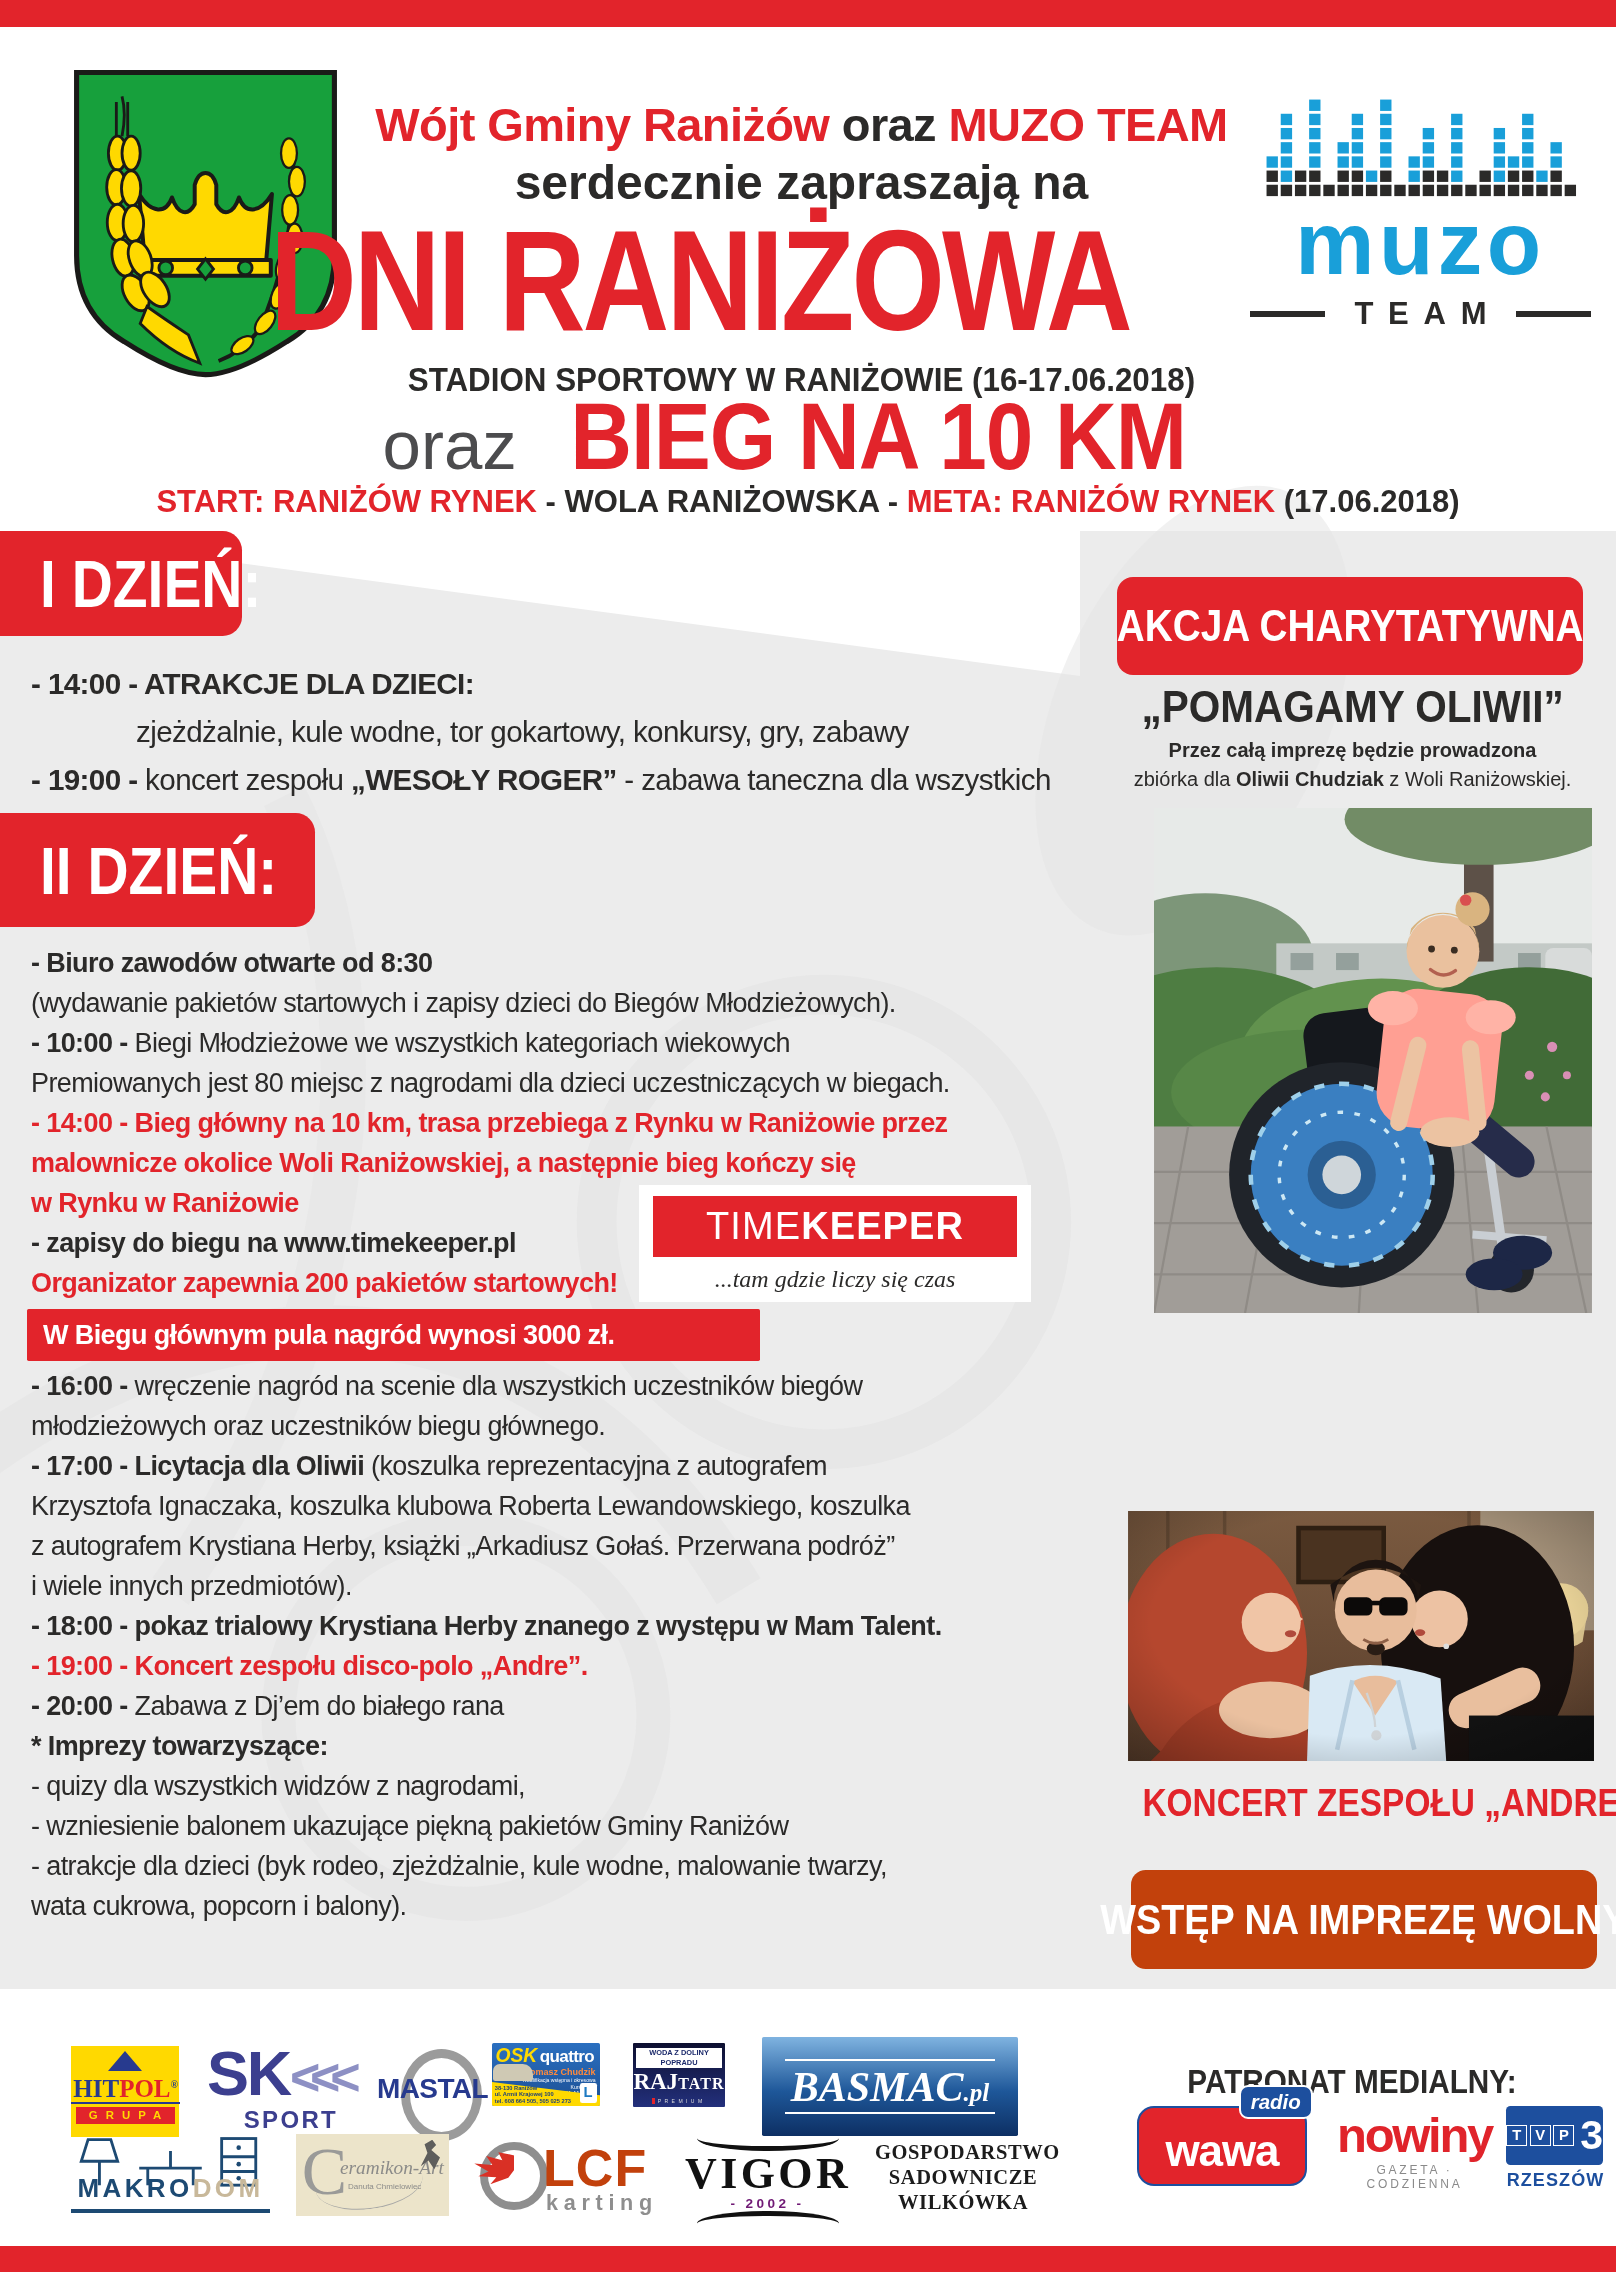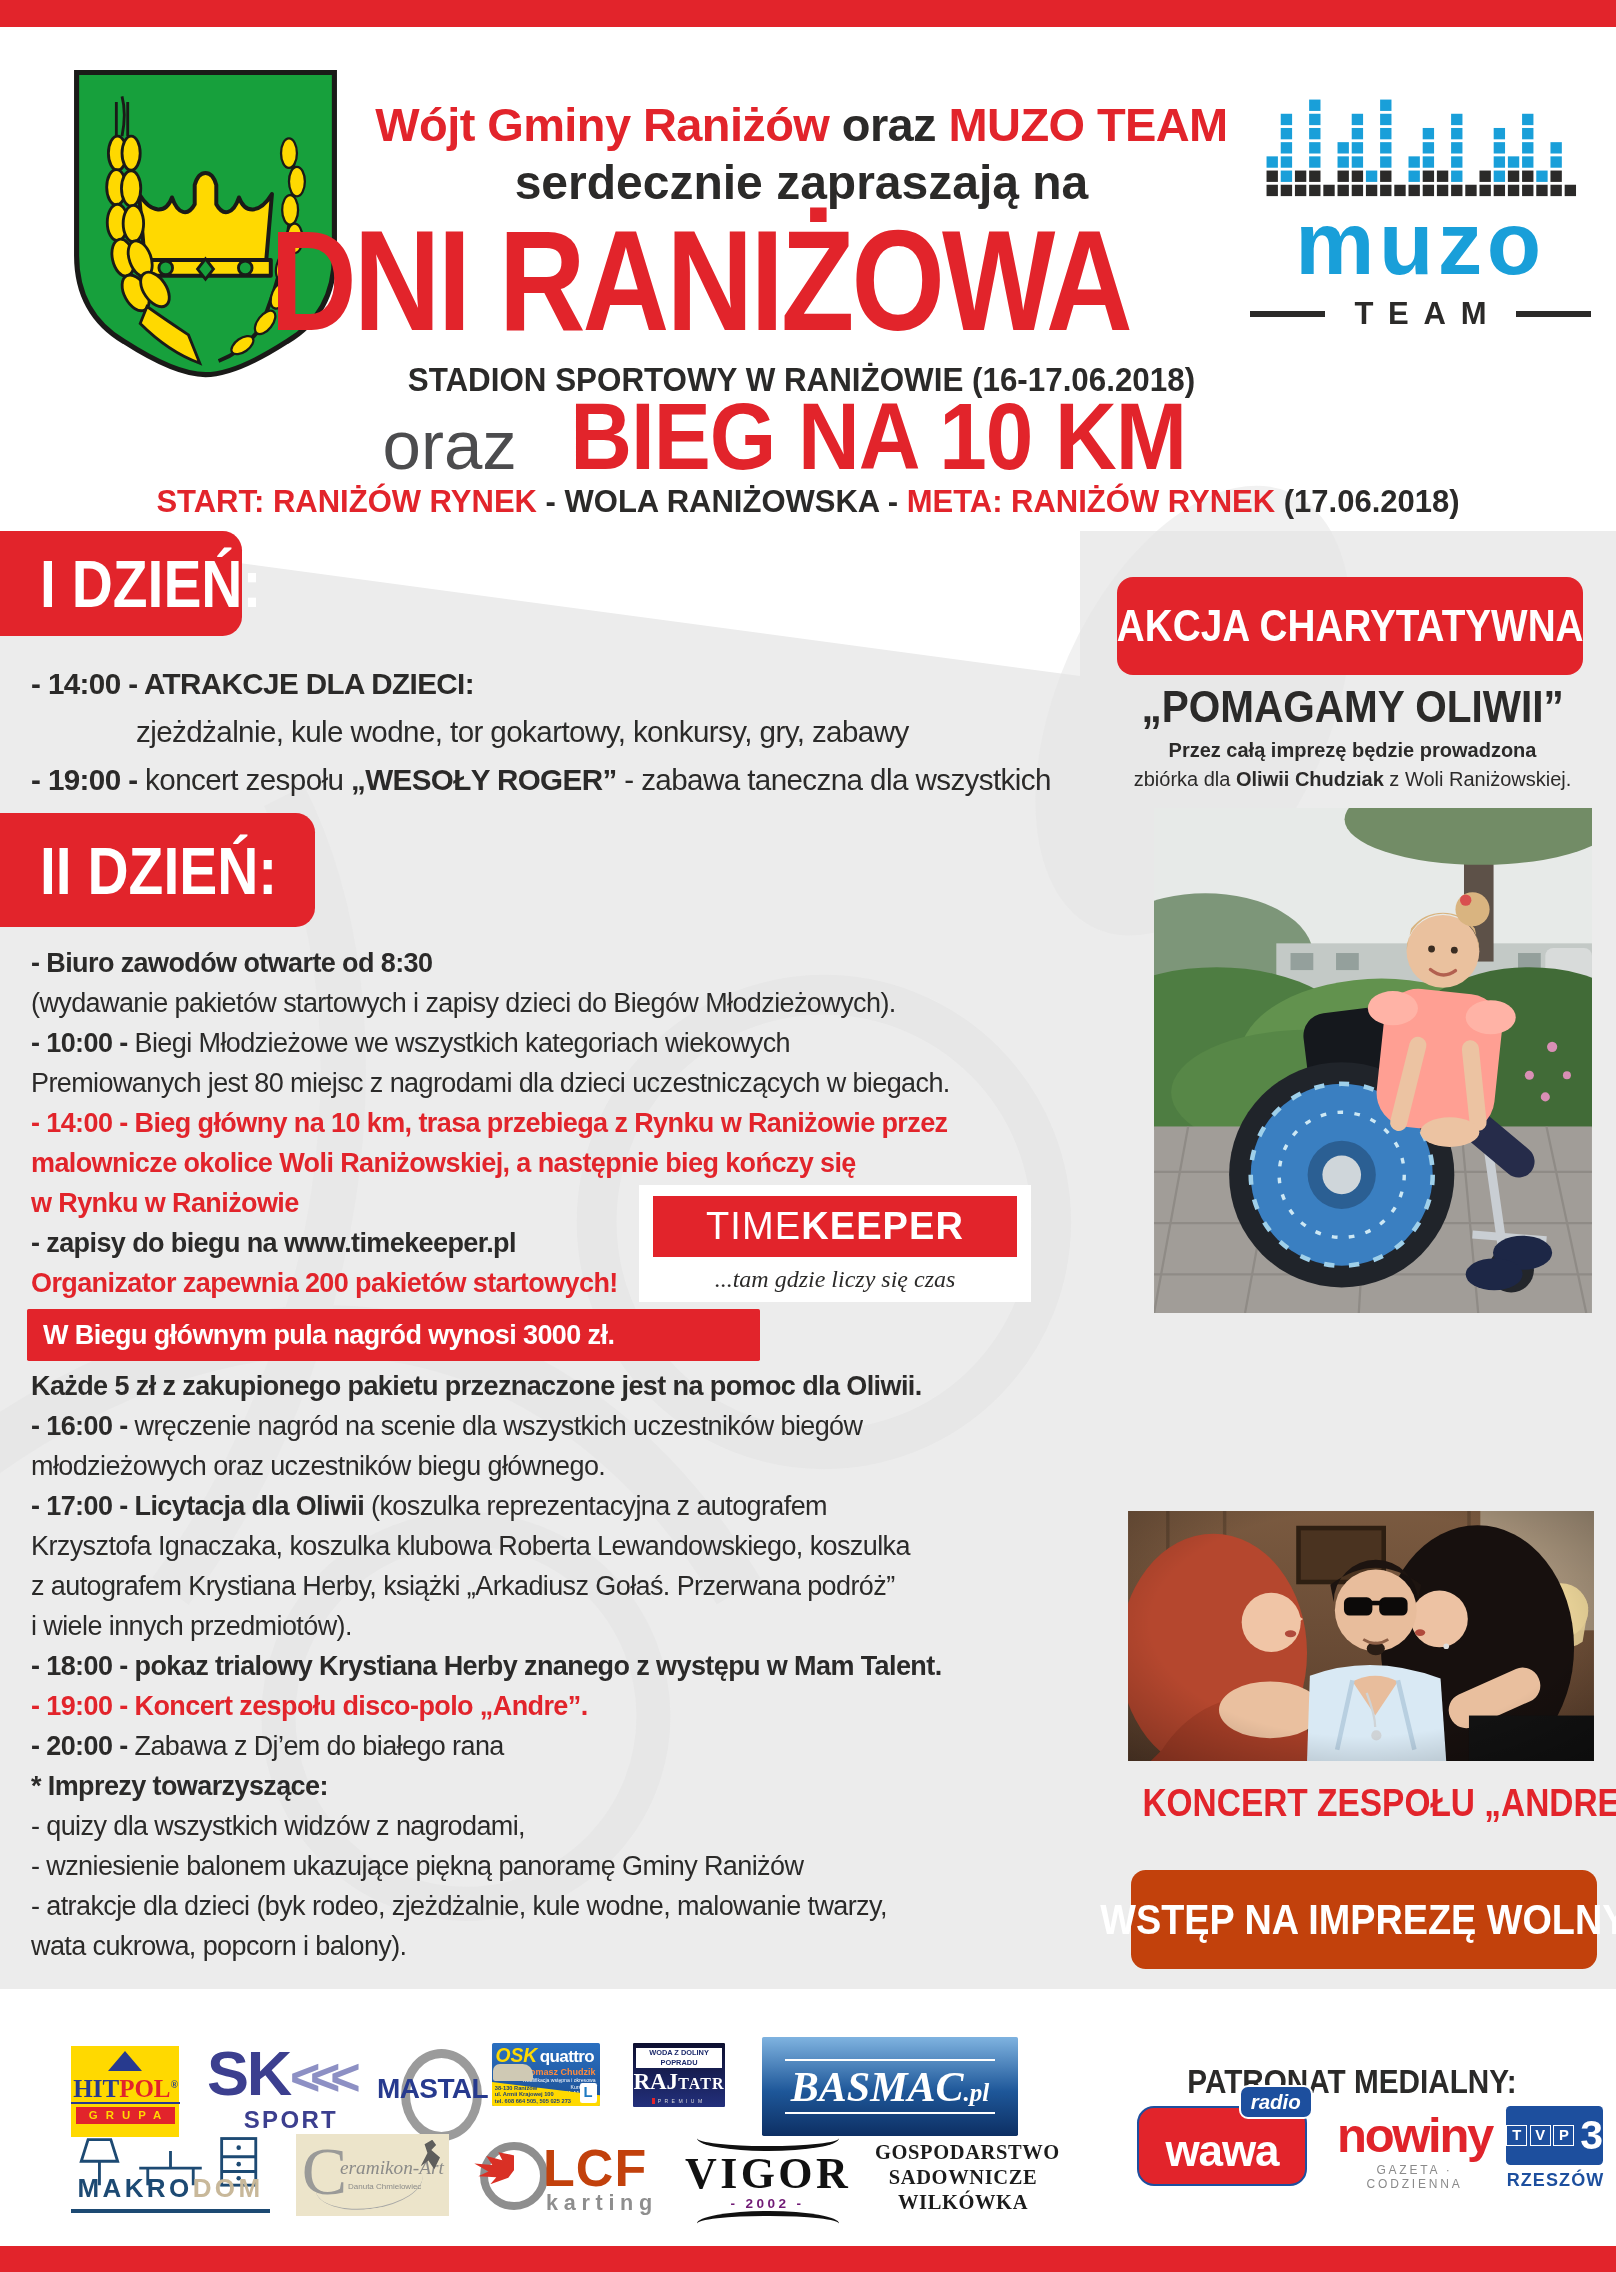--- a/index.html
+++ b/index.html
@@ -357,33 +357,32 @@
         <div class="sline"><span class="b">- Biuro zawodów otwarte od 8:30</span></div>
         <div class="sline"><span>(wydawanie pakietów startowych i zapisy dzieci do Biegów Młodzieżowych).</span></div>
         <div class="sline"><span class="b">- 10:00 - </span><span>Biegi Młodzieżowe we wszystkich kategoriach wiekowych</span></div>
         <div class="sline"><span>Premiowanych jest 80 miejsc z nagrodami dla dzieci uczestniczących w biegach.</span></div>
         <div class="sline"><span class="b r">- 14:00 - Bieg główny na 10 km, trasa przebiega z Rynku w Raniżowie przez</span></div>
         <div class="sline"><span class="b r">malownicze okolice Woli Raniżowskiej, a następnie bieg kończy się</span></div>
         <div class="sline"><span class="b r">w Rynku w Raniżowie</span></div>
         <div class="sline"><span class="b">- zapisy do biegu na www.timekeeper.pl</span></div>
         <div class="sline"><span class="b r">Organizator zapewnia 200 pakietów startowych!</span></div>
         <div class="sline highlight"><span class="b">W Biegu głównym pula nagród wynosi 3000 zł.</span></div>
-        <div class="sline"><span class="b">Każde 5 zł z zakupionego pakietu przeznaczone jest na pomoc dla Oliwii.</span></div>
         <div class="sline"><span class="b">- 16:00 - </span><span>wręczenie nagród na scenie dla wszystkich uczestników biegów</span></div>
         <div class="sline"><span>młodzieżowych oraz uczestników biegu głównego.</span></div>
         <div class="sline"><span class="b">- 17:00 - Licytacja dla Oliwii </span><span>(koszulka reprezentacyjna z autografem</span></div>
         <div class="sline"><span>Krzysztofa Ignaczaka, koszulka klubowa Roberta Lewandowskiego, koszulka</span></div>
         <div class="sline"><span>z autografem Krystiana Herby, książki „Arkadiusz Gołaś. Przerwana podróż”</span></div>
         <div class="sline"><span>i wiele innych przedmiotów).</span></div>
         <div class="sline"><span class="b">- 18:00 - pokaz trialowy Krystiana Herby znanego z występu w Mam Talent.</span></div>
         <div class="sline"><span class="b r">- 19:00 - Koncert zespołu disco-polo „Andre”.</span></div>
         <div class="sline"><span class="b">- 20:00 - </span><span>Zabawa z Dj’em do białego rana</span></div>
         <div class="sline"><span class="b">* Imprezy towarzyszące:</span></div>
         <div class="sline"><span>- quizy dla wszystkich widzów z nagrodami,</span></div>
-        <div class="sline"><span>- wzniesienie balonem ukazujące piękną panoramę Gminy Raniżów</span></div>
+        <div class="sline"><span>- wzniesienie balonem ukazujące piękną pakietów Gminy Raniżów</span></div>
         <div class="sline"><span>- atrakcje dla dzieci (byk rodeo, zjeżdżalnie, kule wodne, malowanie twarzy,</span></div>
         <div class="sline"><span>wata cukrowa, popcorn i balony).</span></div>
       </div>
 
     <div class="timekeeper">
       <div class="tk-box">
         <span class="thin">TIME</span><span class="bold">KEEPER</span>
       </div>
       <div class="tk-tag">...tam gdzie liczy się czas</div>
     </div>

